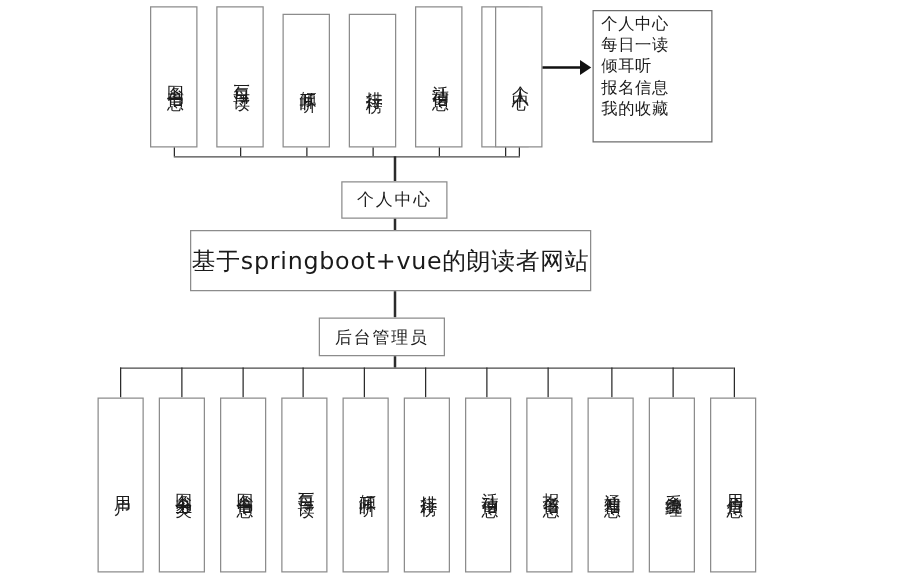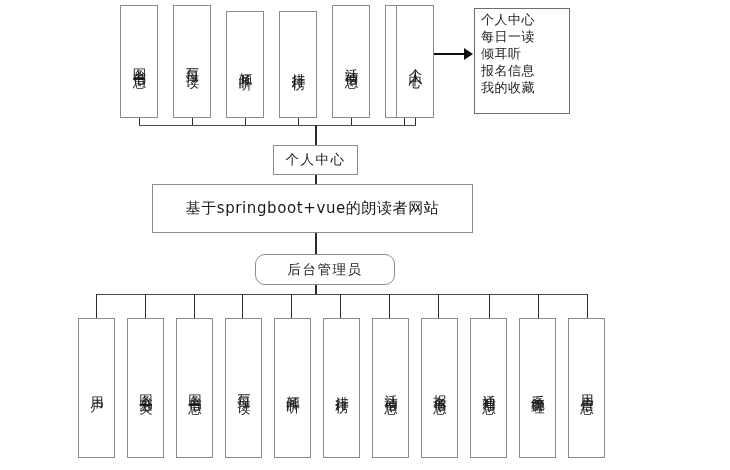--- a/index.html
+++ b/index.html
@@ -48,21 +48,21 @@
     letter-spacing: 2px;
   }
 
   
   .hnode {
     font-size: 13.5px;
     letter-spacing: 1.5px;
     white-space: nowrap;
   }
   .hnode.big {
-    font-size: 15px;
+    font-size: 19px;
     letter-spacing: 0.6px;
   }
 
   
   .listbox {
     position: absolute;
     box-sizing: border-box;
     border: 1px solid #6e6e6e;
     background: #ffffff;
     padding: 2px 4px 2px 6px;
@@ -165,21 +165,21 @@
   <div class="node hnode" style="left:273px; top:145px; width:85px; height:30px;">
     <span>个人中心</span>
   </div>
   <div class="vline" style="left:315px; top:175px; height:9px; width:1.6px;"></div>
 
   <div class="node hnode big" style="left:152px; top:184px; width:321px; height:49px;">
     <span>基于springboot+vue的朗读者网站</span>
   </div>
   <div class="vline" style="left:315px; top:233px; height:21px; width:1.6px;"></div>
 
-  <div class="node hnode" style="left:255px; top:254px; width:140px; height:31px;border-radius:10px;">
+  <div class="node hnode" style="left:255px; top:254px; width:101px; height:31px;">
     <span>后台管理员</span>
   </div>
   <div class="vline" style="left:315px; top:285px; height:9px; width:1.6px;"></div>
 
   <div class="bus" style="left:96px; top:294px; width:491px;"></div>
 
   <div class="vline" style="left:96px;  top:294px; height:24px;"></div>
   <div class="vline" style="left:145px; top:294px; height:24px;"></div>
   <div class="vline" style="left:194px; top:294px; height:24px;"></div>
   <div class="vline" style="left:242px; top:294px; height:24px;"></div>

